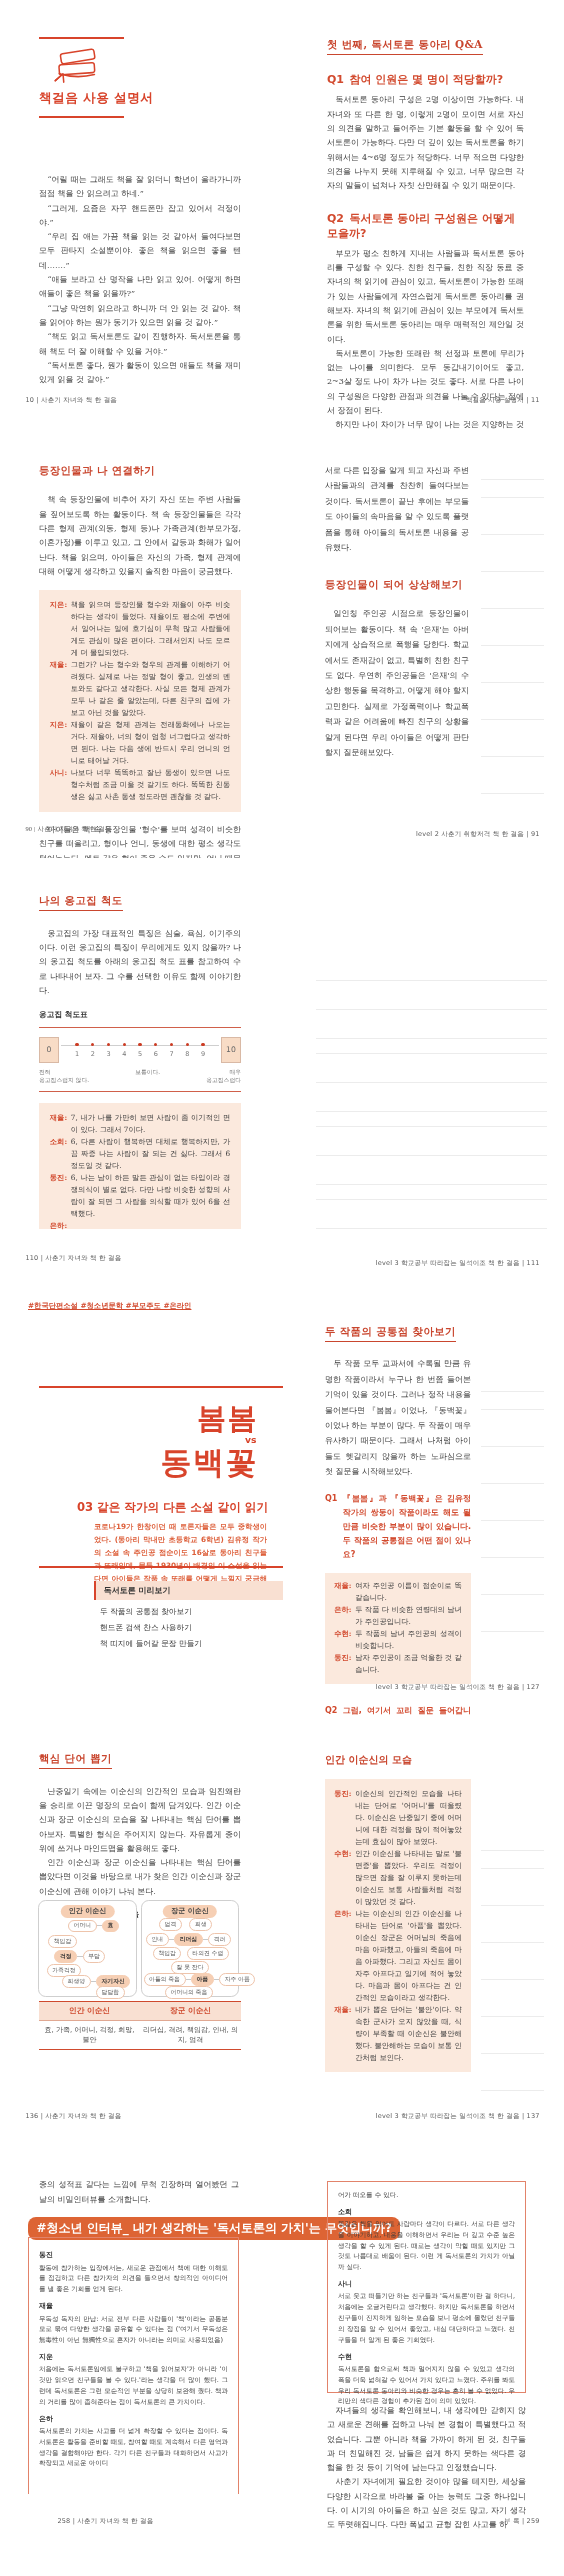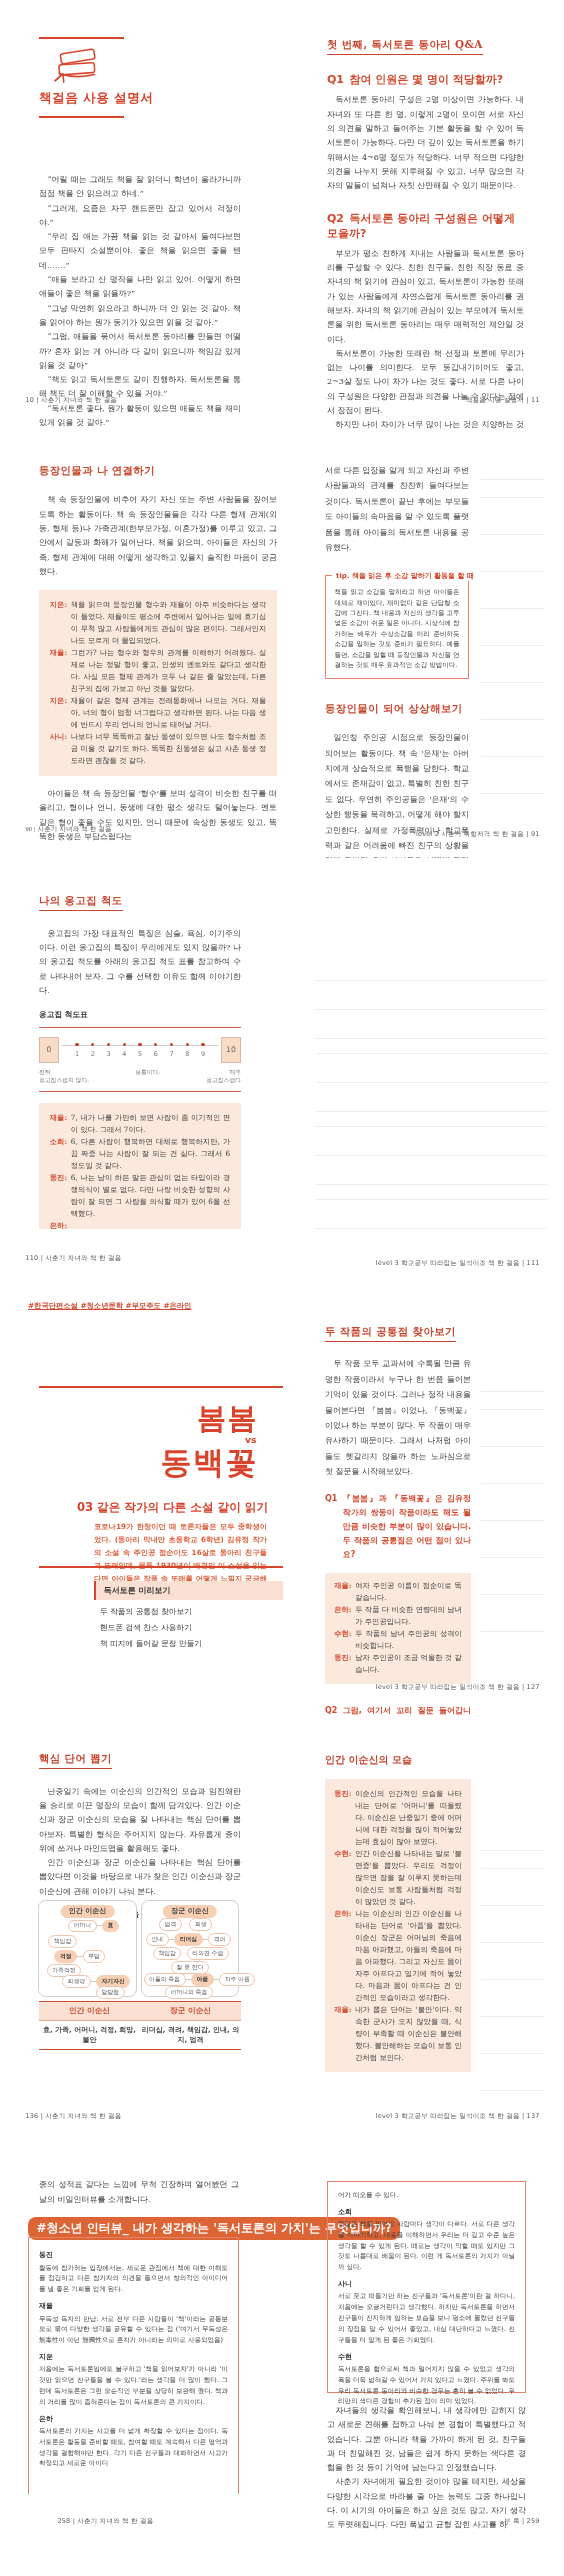--- a/index.html
+++ b/index.html
@@ -54,21 +54,21 @@
   .mm { position:absolute; border:0.8px solid #cfcfcf; border-radius:7.7px; background:#fff; }
   .mm-title { position:absolute; top:3.9px; left:50%; transform:translateX(-50%); background:#f6cfb4; border-radius:7.7px; padding:1.5px 8.5px; font-size:7px; font-weight:bold; color:#444; white-space:nowrap; }
   .mm-row { position:absolute; display:flex; align-items:center; }
   .pill { display:inline-block; border:0.8px solid #eec4ab; border-radius:7px; padding:0.8px 4.6px; font-size:5.8px; color:#555; background:#fff; white-space:nowrap; }
   .pill.f { background:#f6cfb4; border-color:#f6cfb4; color:#333; font-weight:bold; }
   .lk { width:5.4px; height:0.8px; background:#c9c9c9; flex:none; }
 
   .tbl { position:absolute; border-top:1.5px solid #cf4a2e; border-bottom:1.5px solid #cf4a2e; }
   .tbl .hd { display:flex; background:#f9e0d2; border-bottom:0.8px solid #e0a892; }
   .tbl .hd div { flex:1; text-align:center; color:#cf4a2e; font-weight:bold; font-size:7.7px; padding:3.9px 0; }
-  .tbl .bd { display:flex;font-weight:bold; }
+  .tbl .bd { display:flex; }
   .tbl .bd div { flex:1; text-align:center; color:#444; font-size:7px; padding:3.9px 1.5px; }
 
   .hashtags { color:#d24a2e; font-size:7.3px; font-weight:bold; text-decoration:underline; }
   .big-title { color:#d8442b; font-weight:bold; text-align:right; line-height:1; }
   .big-title .t1 { font-size:29px; letter-spacing:1.5px; }
   .big-title .vs { font-size:9.2px; display:block; margin:2.3px 1.5px 2.3px 0; }
   .big-title .t2 { font-size:31px; letter-spacing:1.5px; }
   .chap-sub { color:#d8442b; font-weight:bold; font-size:11.6px; text-align:right; }
   .chap-intro { color:#dd5f3a; font-weight:bold; font-size:7.3px; line-height:13px; text-align:justify; }
   .preview-band { position:absolute; background:#f9e0d2; border-left:2.3px solid #d8442b; padding:3.9px 7.7px; font-size:8px; font-weight:bold; color:#333; }
@@ -97,21 +97,20 @@
     </svg>
   </div>
   <div class="abs" style="left:39px; top:90px; font-size:12.7px; font-weight:bold; color:#d8442b; letter-spacing:0.4px;">책걸음 사용 설명서</div>
   <div class="abs rule-red" style="left:39px; top:116px; width:85px;"></div>
   <div class="abs" style="left:39px; top:173px; width:202px;">
     <p class="body-t ind">“어릴 때는 그래도 책을 잘 읽더니 학년이 올라가니까 점점 책을 안 읽으려고 하네.”</p>
     <p class="body-t ind">“그러게, 요즘은 자꾸 핸드폰만 잡고 있어서 걱정이야.”</p>
     <p class="body-t ind">“우리 집 애는 가끔 책을 읽는 것 같아서 들여다보면 모두 판타지 소설뿐이야. 좋은 책을 읽으면 좋을 텐데…….”</p>
     <p class="body-t ind">“애들 보라고 산 명작을 나만 읽고 있어. 어떻게 하면 애들이 좋은 책을 읽을까?”</p>
     <p class="body-t ind">“그냥 막연히 읽으라고 하니까 더 안 읽는 것 같아. 책을 읽어야 하는 뭔가 동기가 있으면 읽을 것 같아.”</p>
-    <p class="body-t ind">“그럼, 애들을 묶어서 독서토론 동아리를 만들면 어떨까? 혼자 읽는 게 아니라 다 같이 읽으니까 책임감 있게 읽을 것 같아”</p>
     <p class="body-t ind">“책도 읽고 독서토론도 같이 진행하자. 독서토론을 통해 책도 더 잘 이해할 수 있을 거야.”</p>
     <p class="body-t ind">“독서토론 좋다, 뭔가 활동이 있으면 애들도 책을 재미있게 읽을 것 같아.”</p>
   </div>
   <div class="foot" style="left:25.4px; top:396px;">10 | 사춘기 자녀와 책 한 걸음</div>
 
   <div class="abs" style="left:327px; top:37px; width:197px;">
     <div class="h1 u">첫 번째, 독서토론 동아리 Q&amp;A</div>
     <div style="margin-top:17px;" class="q-title">
       <span class="q-num">Q1</span><span>참여 인원은 몇 명이 적당할까?</span>
     </div>
@@ -120,40 +119,36 @@
       <span class="q-num">Q2</span><span>독서토론 동아리 구성원은 어떻게 모을까?</span>
     </div>
     <p class="body-t ind" style="margin-top:6.2px;">부모가 평소 친하게 지내는 사람들과 독서토론 동아리를 구성할 수 있다. 친한 친구들, 친한 직장 동료 중 자녀의 책 읽기에 관심이 있고, 독서토론이 가능한 또래가 있는 사람들에게 자연스럽게 독서토론 동아리를 권해보자. 자녀의 책 읽기에 관심이 있는 부모에게 독서토론을 위한 독서토론 동아리는 매우 매력적인 제안일 것이다.</p>
     <p class="body-t ind">독서토론이 가능한 또래란 책 선정과 토론에 무리가 없는 나이를 의미한다. 모두 동갑내기이어도 좋고, 2~3살 정도 나이 차가 나는 것도 좋다. 서로 다른 나이의 구성원은 다양한 관점과 의견을 나눌 수 있다는 점에서 장점이 된다.</p>
     <p class="body-t ind">하지만 나이 차이가 너무 많이 나는 것은 지양하는 것이 좋다. 책의 내용을 이해하지 못해 책 선정과 독서토론 운영에 무리가 생길 수 있기 때문이다. 따라서 적절한 조화가 필요하며 또래의 연령대를 결정하는 것은 부모의 선택이다.</p>
   </div>
   <div class="foot r" style="right:25.4px; top:396px;">책걸음 사용 설명서 | 11</div>
 </div>
 
 <div class="spread">
-  <div class="abs" style="left:39px; top:35px; width:238px;">
+  <div class="abs" style="left:39px; top:35px; width:202px;">
     <div class="h1">등장인물과 나 연결하기</div>
     <p class="body-t ind" style="margin-top:15.4px;">책 속 등장인물에 비추어 자기 자신 또는 주변 사람들을 짚어보도록 하는 활동이다. 책 속 등장인물들은 각각 다른 형제 관계(외동, 형제 등)나 가족관계(한부모가정, 이혼가정)를 이루고 있고, 그 안에서 갈등과 화해가 일어난다. 책을 읽으며, 아이들은 자신의 가족, 형제 관계에 대해 어떻게 생각하고 있을지 솔직한 마음이 궁금했다.</p>
     <div class="peach-box" style="margin-top:10.8px;">
       <div class="de"><span class="nm">지은:</span><span>책을 읽으며 등장인물 형수와 재율이 아주 비슷하다는 생각이 들었다. 재율이도 평소에 주변에서 일어나는 일에 호기심이 무척 많고 사람들에게도 관심이 많은 편이다. 그래서인지 나도 모르게 더 몰입되었다.</span></div>
       <div class="de"><span class="nm">재율:</span><span>그런가? 나는 형수와 형우의 관계를 이해하기 어려웠다. 실제로 나는 정말 형이 좋고, 인생의 멘토와도 같다고 생각한다. 사실 모든 형제 관계가 모두 나 같은 줄 알았는데, 다른 친구의 집에 가보고 아닌 것을 알았다.</span></div>
       <div class="de"><span class="nm">지은:</span><span>재율이 같은 형제 관계는 전래동화에나 나오는 거다. 재율아, 너의 형이 엄청 너그럽다고 생각하면 된다. 나는 다음 생에 반드시 우리 언니의 언니로 태어날 거다.</span></div>
       <div class="de"><span class="nm">사니:</span><span>나보다 너무 똑똑하고 잘난 동생이 있으면 나도 형수처럼 조금 미울 것 같기도 하다. 똑똑한 친동생은 싫고 사촌 동생 정도라면 괜찮을 것 같다.</span></div>
     </div>
     <p class="body-t ind" style="margin-top:10.8px;">아이들은 책 속 등장인물 '형수'를 보며 성격이 비슷한 친구를 떠올리고, 형이나 언니, 동생에 대한 평소 생각도 털어놓는다. 멘토 같은 형이 좋을 수도 있지만, 언니 때문에 속상한 동생도 있고, 똑똑한 동생은 부담스럽다는</p>
   </div>
   <div class="foot" style="left:25.4px; top:396px;font-family:Liberation Serif, serif;">90 | 사춘기 자녀와 책 한 걸음</div>
 
   <div class="rules" style="left:481px; top:32px; width:63px; height:345px;"></div>
   <div class="abs" style="left:325px; top:34px; width:144px;">
     <p class="body-t lh20">서로 다른 입장을 알게 되고 자신과 주변 사람들과의 관계를 찬찬히 들여다보는 것이다. 독서토론이 끝난 후에는 부모들도 아이들의 속마음을 알 수 있도록 플랫폼을 통해 아이들의 독서토론 내용을 공유했다.</p>
-    <div class="tip-box" style="margin-top:20px;">
-      <div class="tip-title">tip. 책을 읽은 후 소감 말하기 활동을 할 때</div>
-      <div class="tip-body">책을 읽고 소감을 말하라고 하면 아이들은 대체로 재미있다, 재미없다 같은 단답형 소감에 그친다. 책 내용과 자신의 생각을 고루 넣은 소감이 쉬운 일은 아니다. 시상식에 참가하는 배우가 수상소감을 미리 준비하듯 소감을 말하는 것도 준비가 필요하다. 예를 들면, 소감을 말할 때 등장인물과 자신을 연결하는 것도 매우 효과적인 소감 방법이다.</div>
-    </div>
     <div class="h1" style="margin-top:23px;">등장인물이 되어 상상해보기</div>
     <p class="body-t lh20 ind" style="margin-top:14px;">일인칭 주인공 시점으로 등장인물이 되어보는 활동이다. 책 속 '은재'는 아버지에게 상습적으로 폭행을 당한다. 학교에서도 존재감이 없고, 특별히 친한 친구도 없다. 우연히 주인공들은 '은재'의 수상한 행동을 목격하고, 어떻게 해야 할지 고민한다. 실제로 가정폭력이나 학교폭력과 같은 어려움에 빠진 친구의 상황을 알게 된다면 우리 아이들은 어떻게 판단할지 질문해보았다.</p>
   </div>
   <div class="foot r" style="right:25.4px; top:401px;">level 2 사춘기 취향저격 책 한 걸음 | 91</div>
 </div>
 
 <div class="spread">
   <div class="abs" style="left:39px; top:35px; width:202px;">
     <div class="h1 u">나의 옹고집 척도</div>
     <p class="body-t ind" style="margin-top:15.4px;">옹고집의 가장 대표적인 특징은 심술, 욕심, 이기주의이다. 이런 옹고집의 특징이 우리에게도 있지 않을까? 나의 옹고집 척도를 아래의 옹고집 척도 표를 참고하여 수로 나타내어 보자. 그 수를 선택한 이유도 함께 이야기한다.</p>

